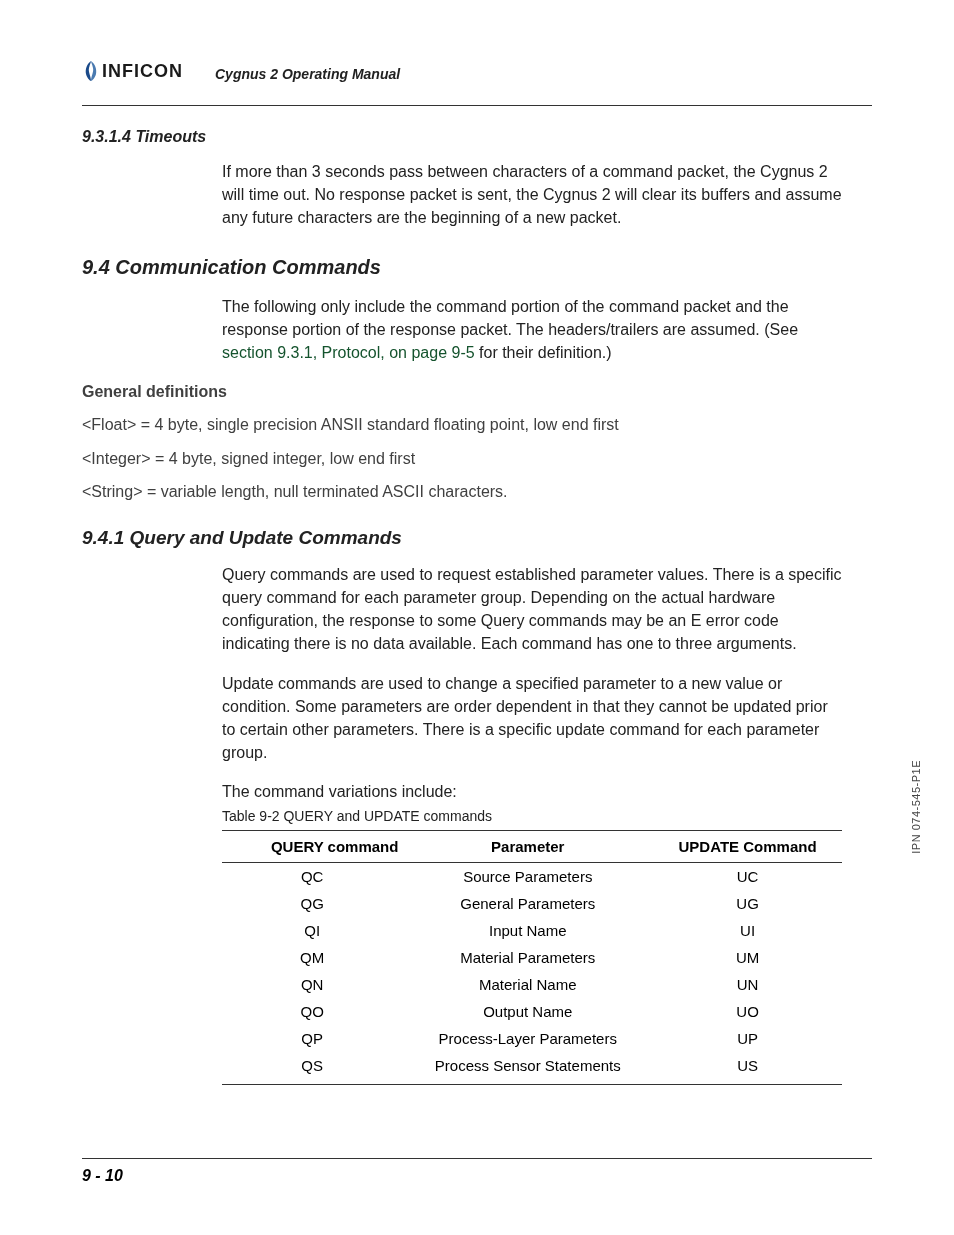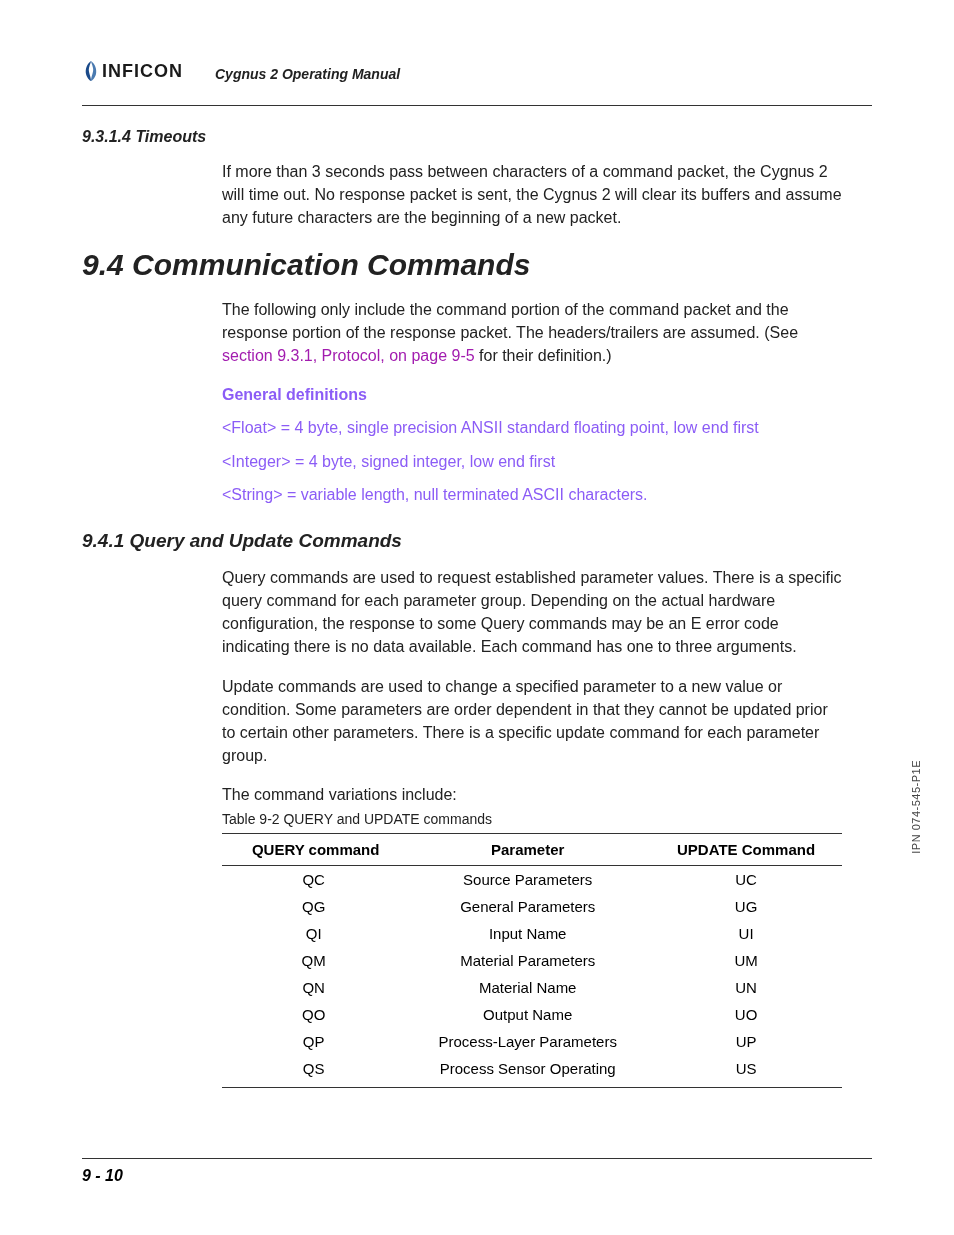--- a/index.html
+++ b/index.html
@@ -49,44 +49,43 @@
     }
     .body-text {
       margin-left: 140px;
       margin-right: 30px;
       font-size: 16px;
       line-height: 1.45;
       color: #222;
       margin-bottom: 16px;
     }
     .body-text-tight {
-      margin-left: 140px;
       margin-right: 30px;
       font-size: 16px;
       line-height: 1.45;
-      color: #8b5cf6;
+      color: #404040;
       margin-bottom: 10px;
     }
     .heading-major {
       font-style: italic;
       font-weight: bold;
-      font-size: 30px;
-      color: #222;
-      margin-top: 18px;
+      font-size: 20px;
+      color: #222;
+      margin-top: 26px;
       margin-bottom: 16px;
     }
     .heading-sub {
       font-style: italic;
       font-weight: bold;
       font-size: 19px;
       color: #222;
       margin-top: 24px;
       margin-bottom: 14px;
     }
-    .link { color: #a21caf; }
+    .link { color: #14532d; }
     .bold { font-weight: bold; }
     .table-caption {
       margin-left: 140px;
       font-size: 14px;
       color: #222;
       margin-bottom: 6px;
     }
     .cmd-table {
       margin-left: 140px;
       margin-right: 30px;
@@ -94,21 +93,21 @@
       width: calc(100% - 170px);
     }
     .cmd-table th {
       border-top: 1px solid #333;
       border-bottom: 1px solid #333;
       font-weight: bold;
       font-size: 15px;
       padding: 7px 4px;
       text-align: center;
     }
-    .cmd-table th:first-child { text-align: center; padding-left: 8px;}
+    .cmd-table th:first-child { text-align: right; padding-left: 8px;}
     .cmd-table td {
       font-size: 15px;
       padding: 5px 4px;
       text-align: center;
     }
     .cmd-table tbody tr:last-child td { border-bottom: 1px solid #333; padding-bottom: 10px;}
     .footer {
       position: absolute;
       bottom: 50px;
       left: 82px;
@@ -203,21 +202,21 @@
         <td>Output Name</td>
         <td>UO</td>
       </tr>
       <tr>
         <td>QP</td>
         <td>Process-Layer Parameters</td>
         <td>UP</td>
       </tr>
       <tr>
         <td>QS</td>
-        <td>Process Sensor Operating</td>
+        <td>Process Sensor Statements</td>
         <td>US</td>
       </tr>
     </tbody>
 </table>
 
 <div class="side-text">IPN 074-545-P1E</div>
 
 <div class="footer">
   <span class="page-num">9 - 10</span>
 </div>

